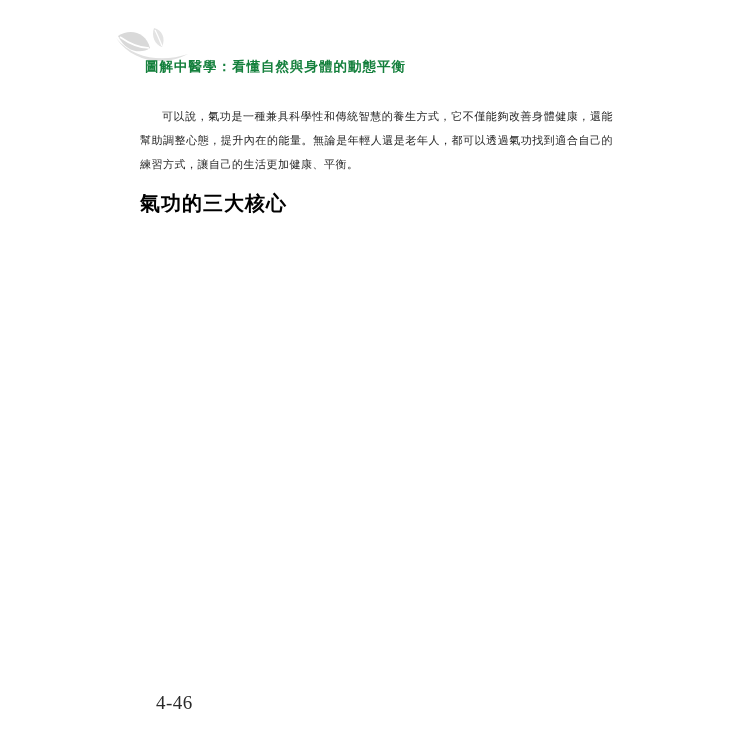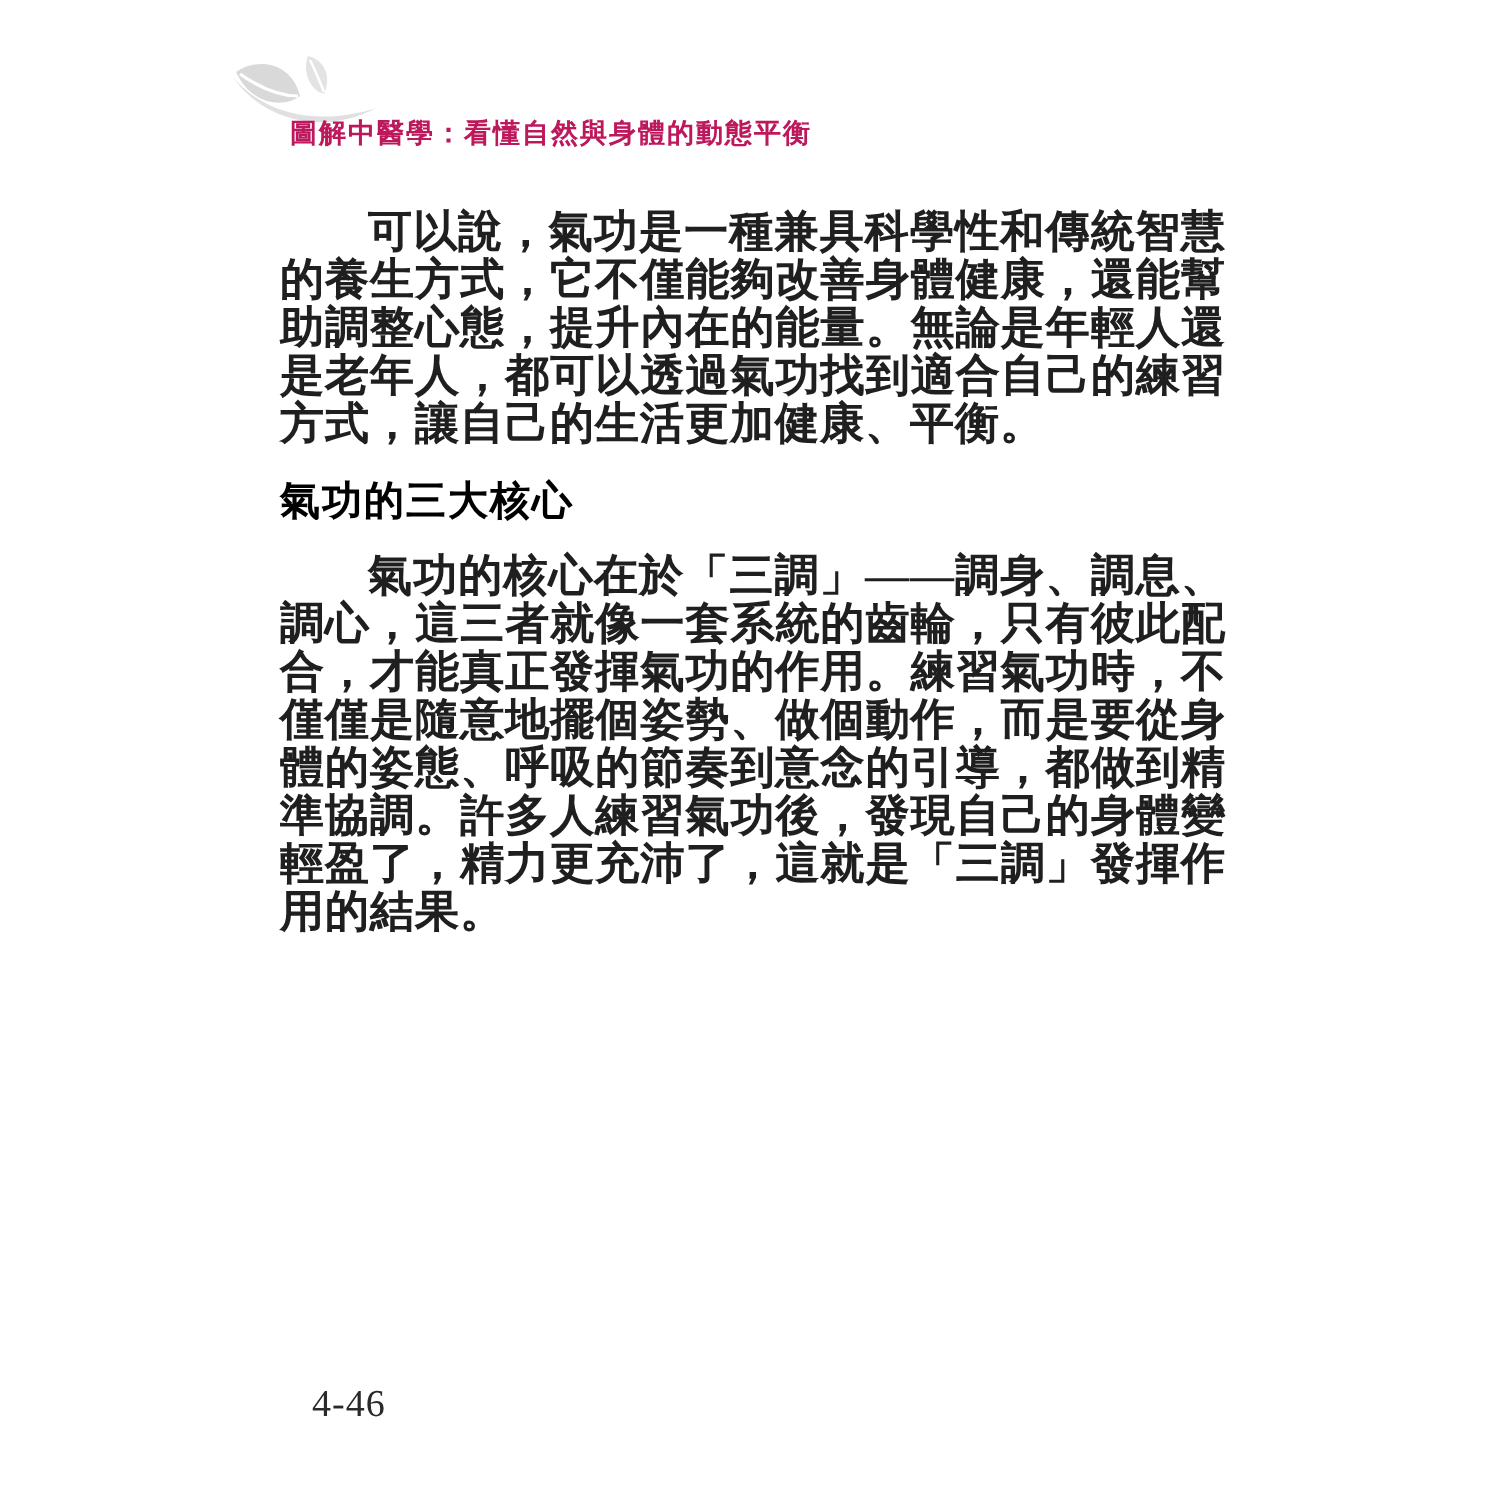--- a/index.html
+++ b/index.html
@@ -30,37 +30,36 @@
     height: 42px;
   }
   .book-title {
     position: absolute;
     left: 33px;
     top: 34px;
     font-family: "Liberation Sans", "DejaVu Sans", sans-serif;
     font-size: 13.5px;
     font-weight: 600;
     letter-spacing: 1px;
-    color: #be185d;
+    color: #15803d;
     white-space: nowrap;
   }
   .content {
     position: absolute;
     left: 140px;
     top: 104px;
     width: 473px;
   }
   .content p {
     margin: 0 0 2px 0;
-    font-size: 22px;
+    font-size: 11px;
     line-height: 24px;
     text-align: justify;
     text-indent: 2em;
     letter-spacing: 0.5px;
-    font-weight: bold;
   }
   .section-heading {
     margin: 14px 0 12px 0;
     font-family: "Liberation Sans", "DejaVu Sans", sans-serif;
     font-size: 20px;
     font-weight: bold;
     letter-spacing: 1px;
     line-height: 26px;
     color: #2f968e;
   }
@@ -89,18 +88,17 @@
     <path d="M4 12 C 22 34, 52 36, 76 28 C 54 40, 22 38, 4 12 Z" fill="#e0e0e0"></path>
   </svg>
   <span class="book-title">圖解中醫學：看懂自然與身體的動態平衡</span>
 </div>
 
 <div class="content">
   <p>可以說，氣功是一種兼具科學性和傳統智慧的養生方式，它不僅能夠改善身體健康，還能幫助調整心態，提升內在的能量。無論是年輕人還是老年人，都可以透過氣功找到適合自己的練習方式，讓自己的生活更加健康、平衡。</p>
 
   <h2 class="section-heading" style="color: #000000;">氣功的三大核心</h2>
 
-  <p>氣功的核心在於「三調」——調身、調息、調心，這三者就像一套系統的齒輪，只有彼此配合，才能真正發揮氣功的作用。練習氣功時，不僅僅是隨意地擺個姿勢、做個動作，而是要從身體的姿態、呼吸的節奏到意念的引導，都做到精準協調。許多人練習氣功後，發現自己的身體變輕盈了，精力更充沛了，這就是「三調」發揮作用的結果。</p>
 
 
 </div>
 
 <div class="page-number">4-46</div>
 
 </body></html>

